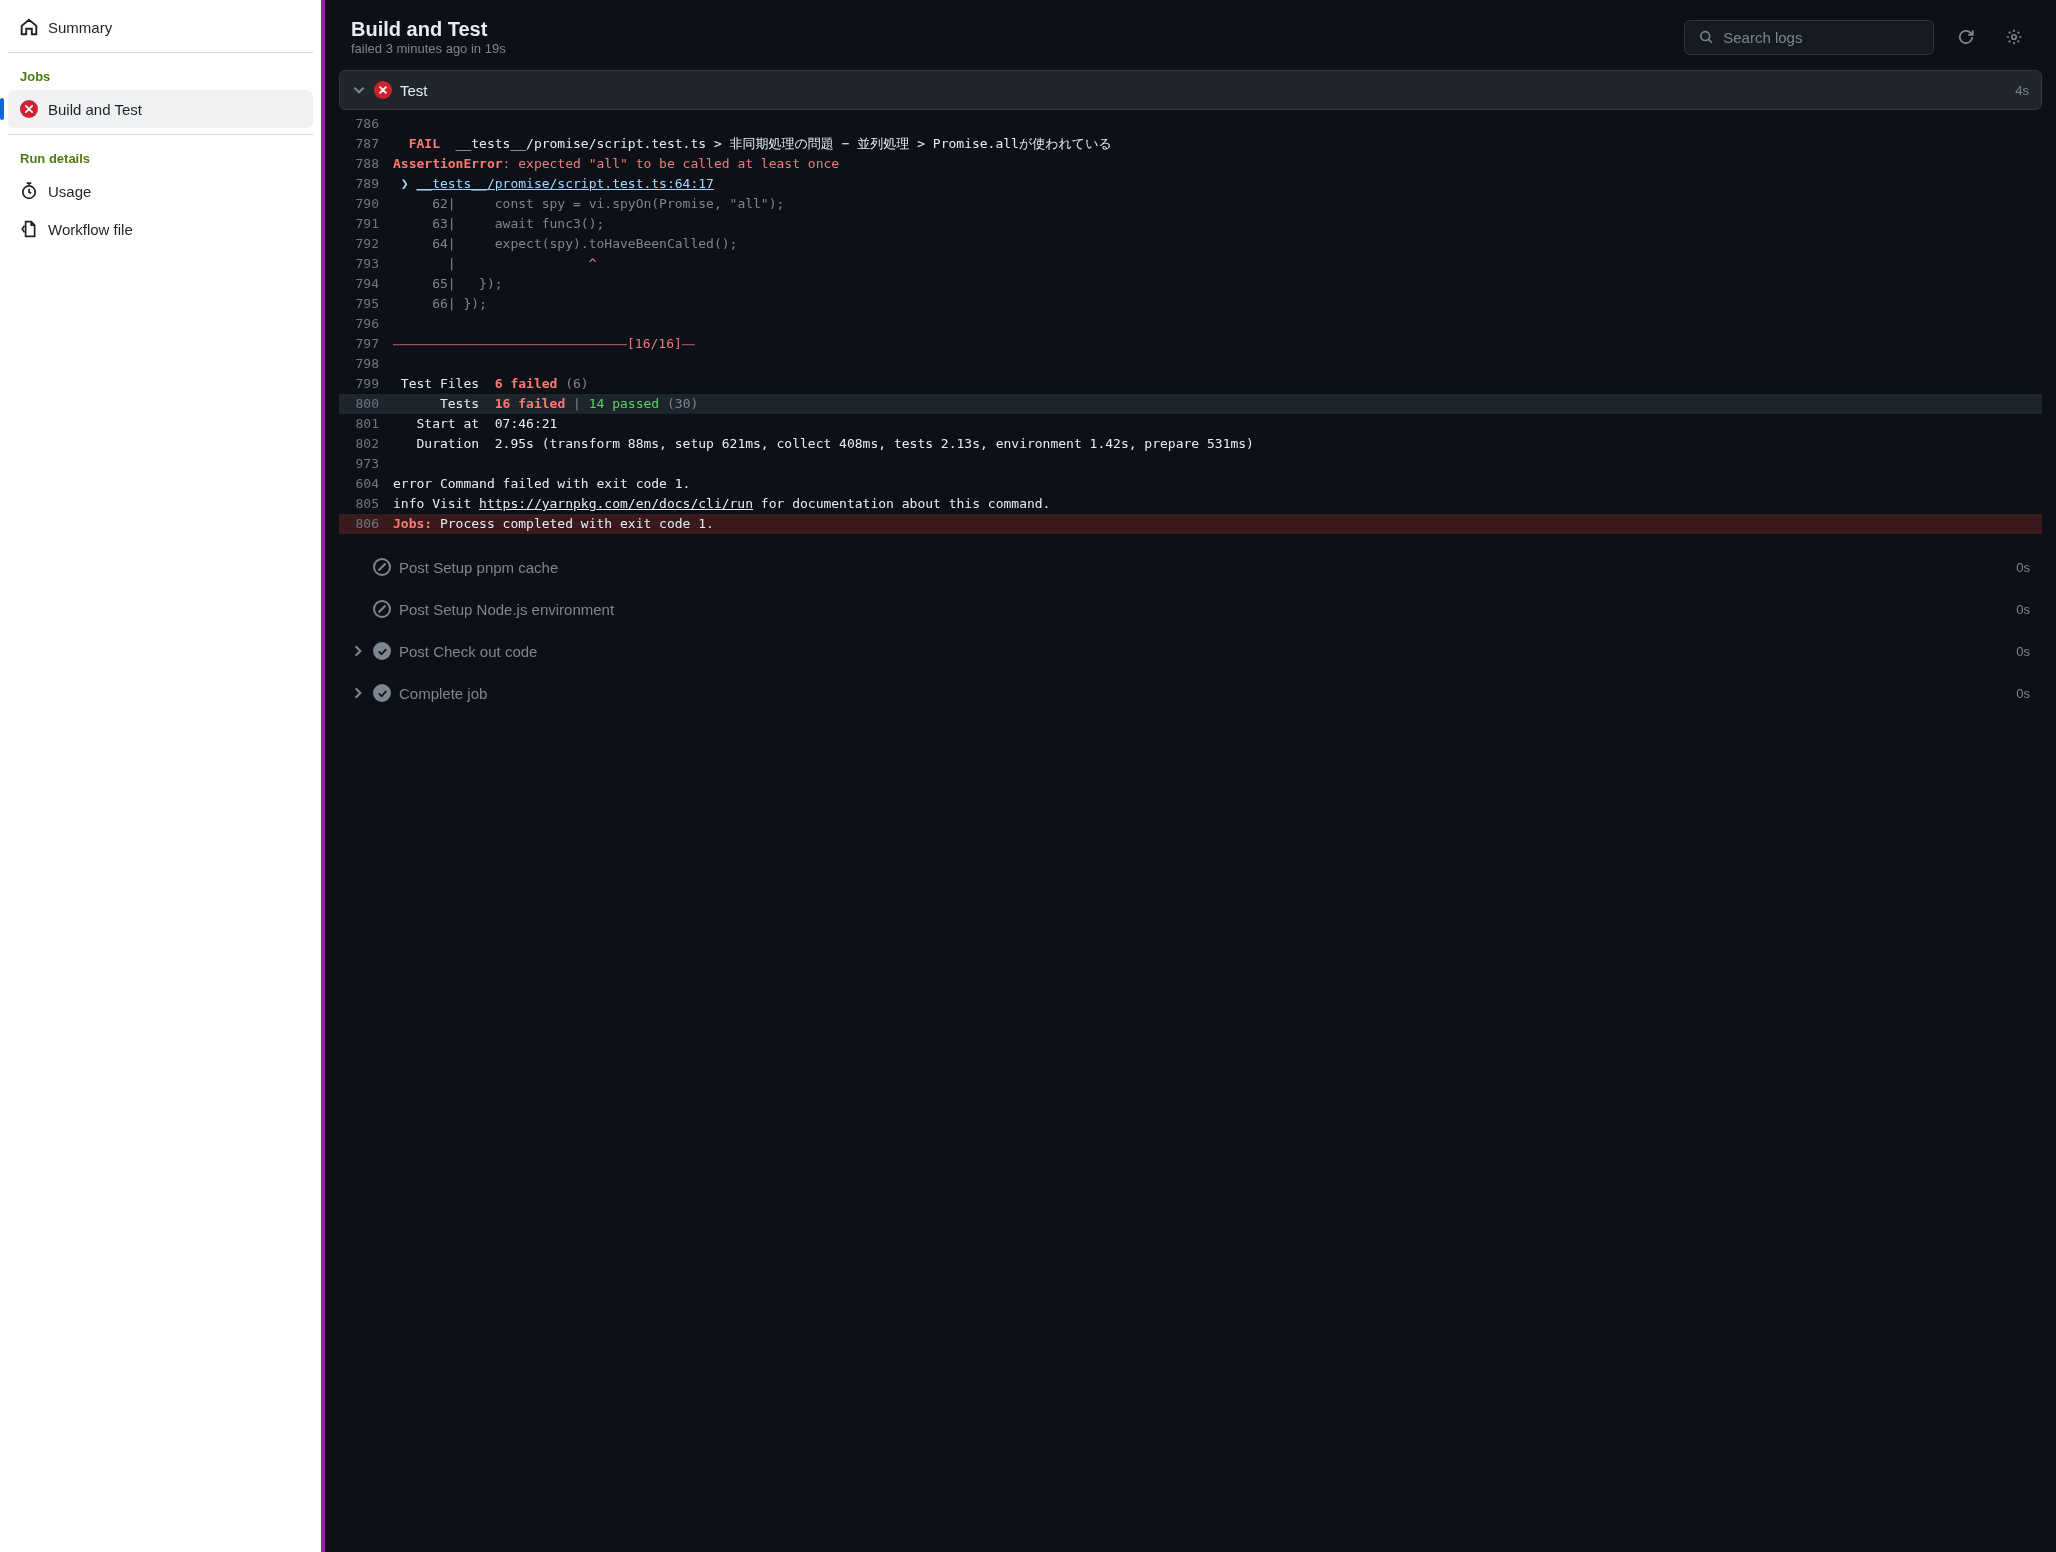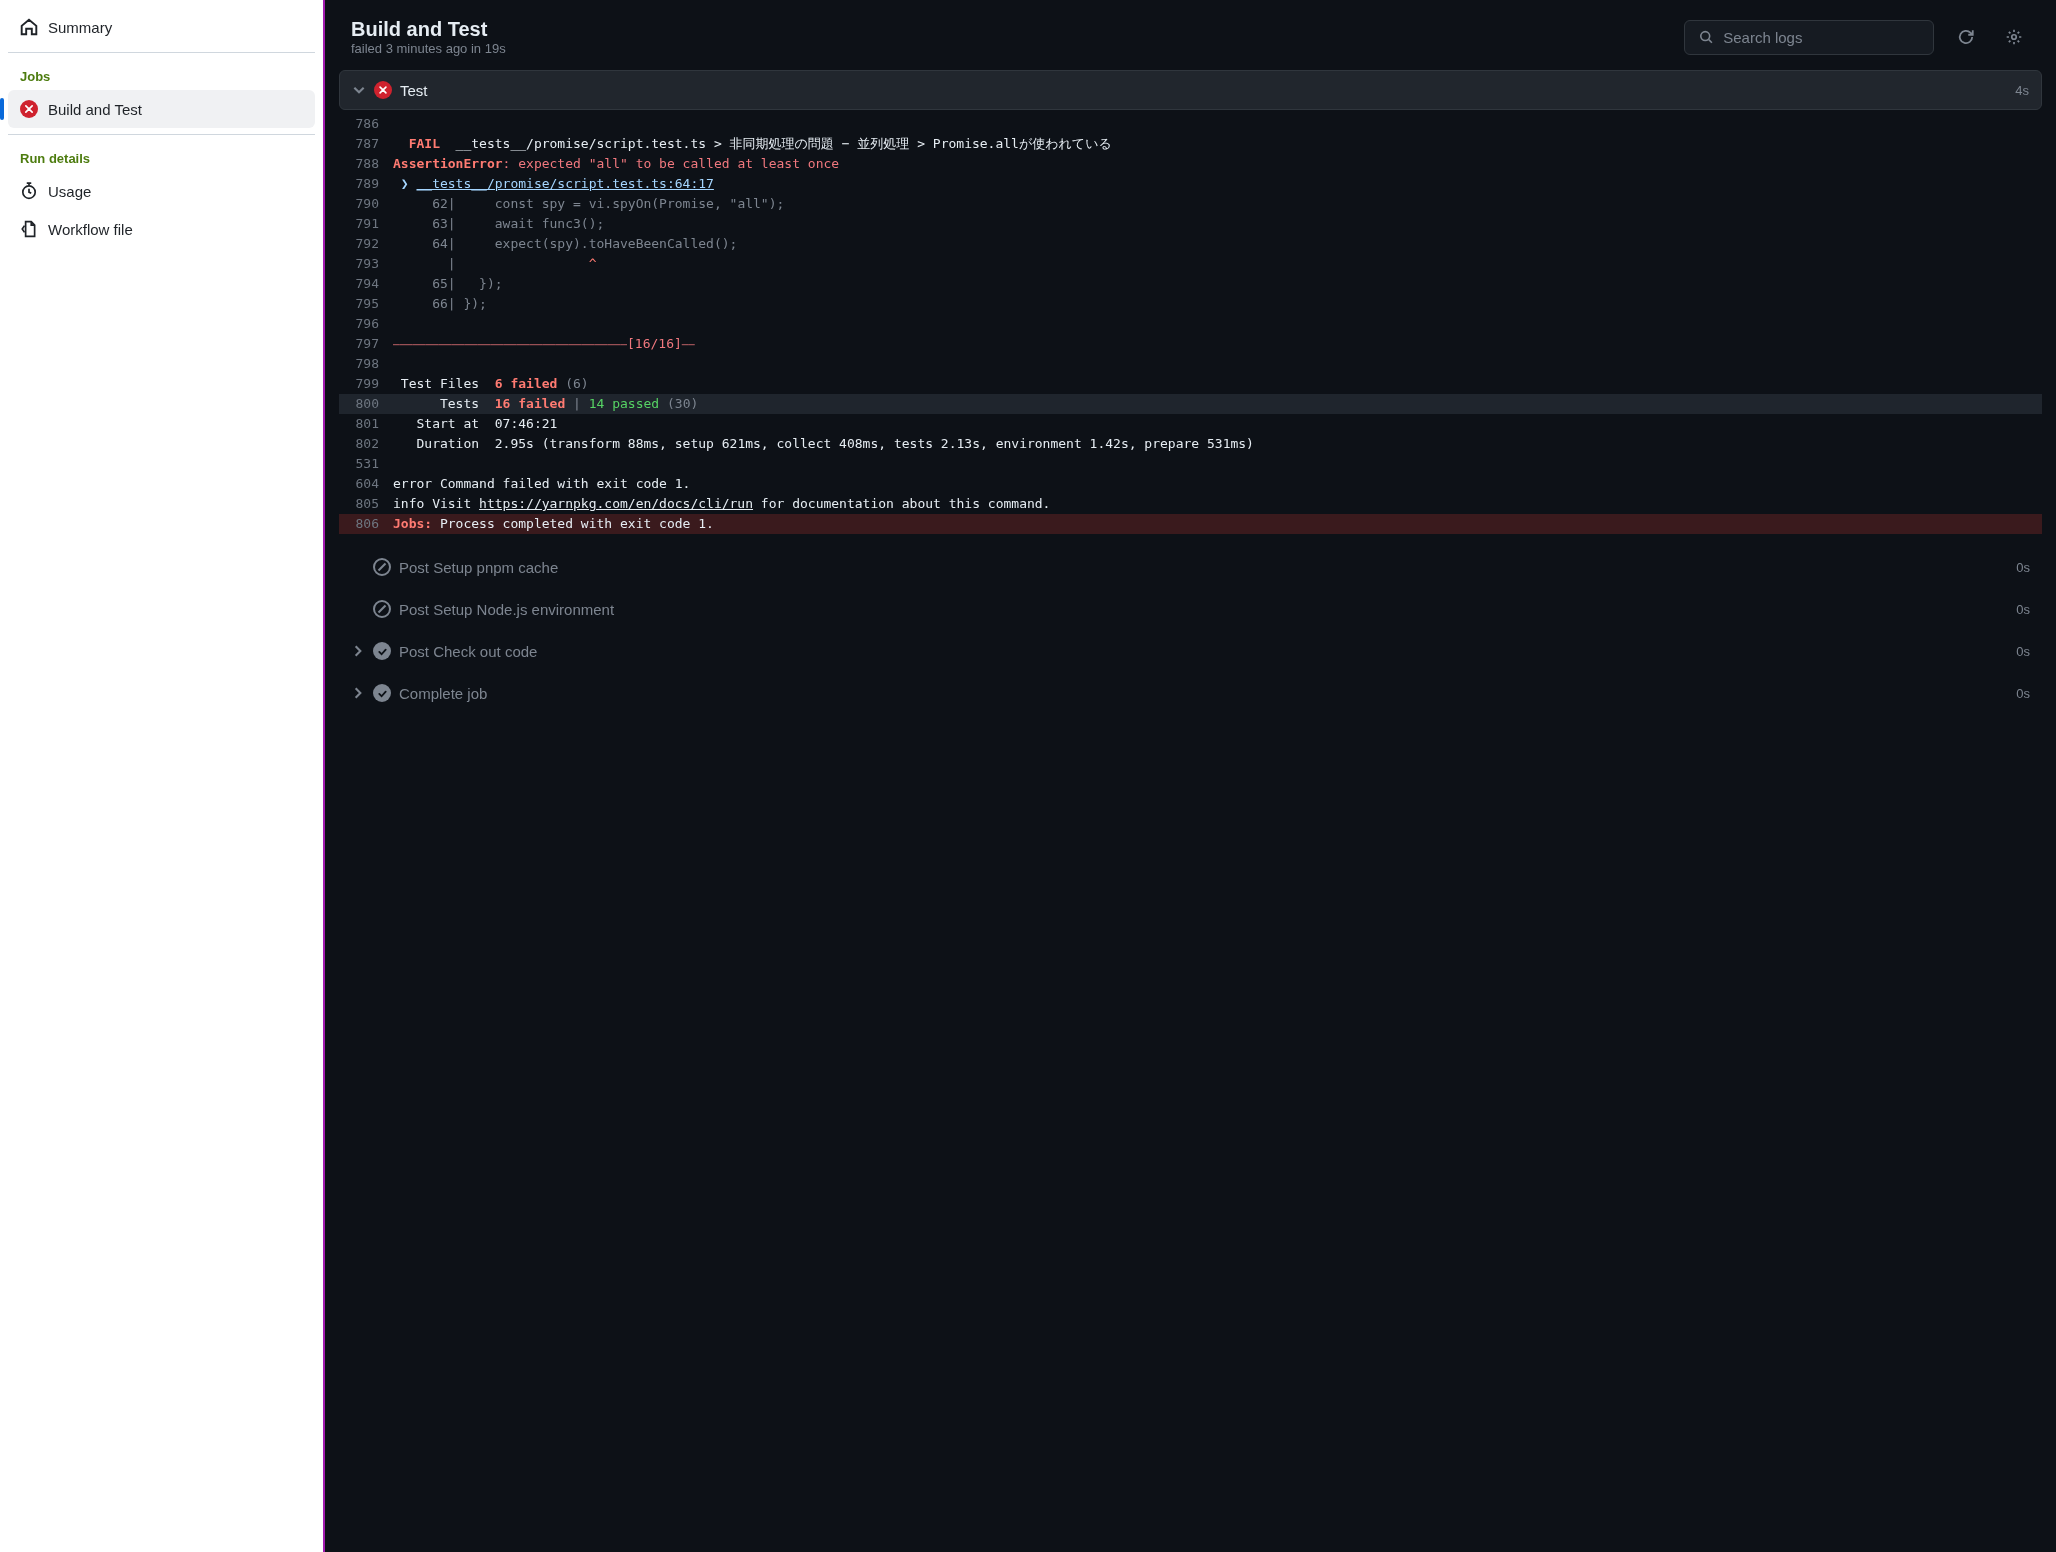--- a/index.html
+++ b/index.html
@@ -9,21 +9,21 @@
       color: #1f2328;
       display: flex;
       height: 100vh;
       overflow: hidden;
     }
     
     
     .sidebar {
       width: 325px;
       background: #ffffff;
-      border-right: 2px solid #a21caf;
+      border-right: 4px solid #a21caf;
       padding: 8px;
       overflow-y: auto;
     }
     .sidebar-item {
       display: flex;
       align-items: center;
       gap: 10px;
       padding: 10px 12px;
       border-radius: 6px;
       cursor: pointer;
@@ -313,21 +313,21 @@
           </div>
           <div class="log-line">
             <span class="log-lineno">801</span>
             <span class="log-content"><span class="c-white">   Start at  07:46:21</span></span>
           </div>
           <div class="log-line">
             <span class="log-lineno">802</span>
             <span class="log-content"><span class="c-white">   Duration  2.95s (transform 88ms, setup 621ms, collect 408ms, tests 2.13s, environment 1.42s, prepare 531ms)</span></span>
           </div>
           <div class="log-line">
-            <span class="log-lineno">531</span>
+            <span class="log-lineno">973</span>
             <span class="log-content"></span>
           </div>
           <div class="log-line">
             <span class="log-lineno">604</span>
             <span class="log-content"><span class="c-white">error Command failed with exit code 1.</span></span>
           </div>
           <div class="log-line">
             <span class="log-lineno">805</span>
             <span class="log-content"><span class="c-white">info Visit </span><span class="c-link">https://yarnpkg.com/en/docs/cli/run</span><span class="c-white"> for documentation about this command.</span></span>
           </div>

